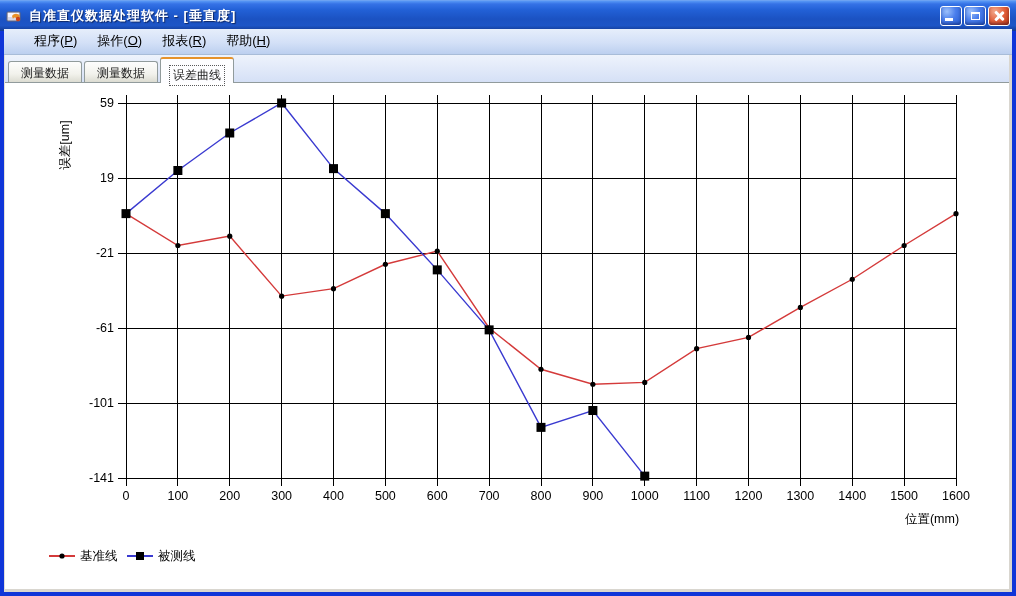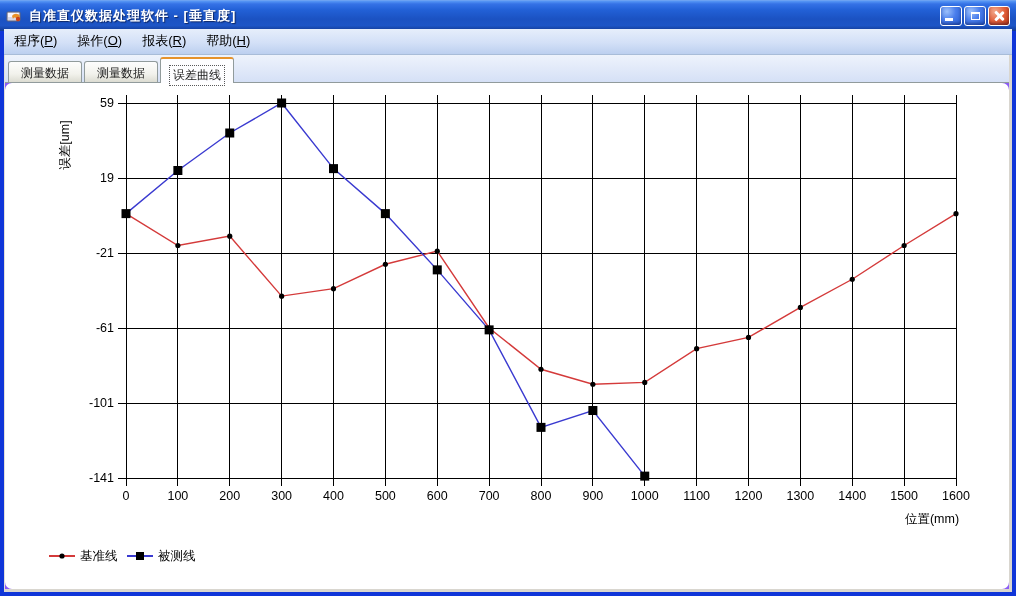--- a/index.html
+++ b/index.html
@@ -40,21 +40,21 @@
     content:""; position:absolute; left:5px; top:0; width:2.5px; height:12px; background:#fff; border-radius:1px;
   }
   .glyph-close::before { transform:rotate(45deg); }
   .glyph-close::after  { transform:rotate(-45deg); }
 
   
   .menubar {
     position:absolute; top:29px; left:4px; right:4px; height:26px;
     background:linear-gradient(180deg,#e6eefb 0%,#d3e0f7 55%,#bccfef 100%);
     border-bottom:1px solid #a8bcd8;
-    display:flex; align-items:center; padding-left:0;
+    display:flex; align-items:center; padding-left:20px;
   }
   .menu-item {
     font-size:13px; color:#000; padding:3px 10px 4px 10px; white-space:nowrap; cursor:default;
   }
   .menu-item u { text-decoration:underline; }
 
   
   .client { position:absolute; top:55px; left:4px; right:4px; bottom:4px;
     background:#8b5cf6;
     border-right:3px solid #d9d6cf; border-bottom:3px solid #d9d6cf; border-left:1px solid #e2dfd8;
@@ -72,21 +72,21 @@
     display:flex; align-items:center; cursor:default;
   }
   .tab.active {
     height:26px; margin-bottom:-1px; z-index:2;
     background:#fdfdff;
     border-top:2px solid #e6932c; padding-top:8px;
   }
   .tab.active .tab-focus { border:1px dotted #58585a; padding:1px 3px; }
   .tab .tab-focus { padding:2px 4px; }
 
-  .chart-area { position:relative; height:calc(100% - 28px); background:#fff;border-radius:7px; }
+  .chart-area { position:relative; height:calc(100% - 28px); background:#fff; }
   svg text { fill:#000; }
 </style>
 </head>
 <body>
 
 <div class="window">
 
   <div class="titlebar">
     <svg class="app-icon" viewBox="0 0 17 16">
       <rect x="1" y="4" width="13" height="9" rx="1" fill="#d8d8e8" stroke="#667" stroke-width="1"></rect>

